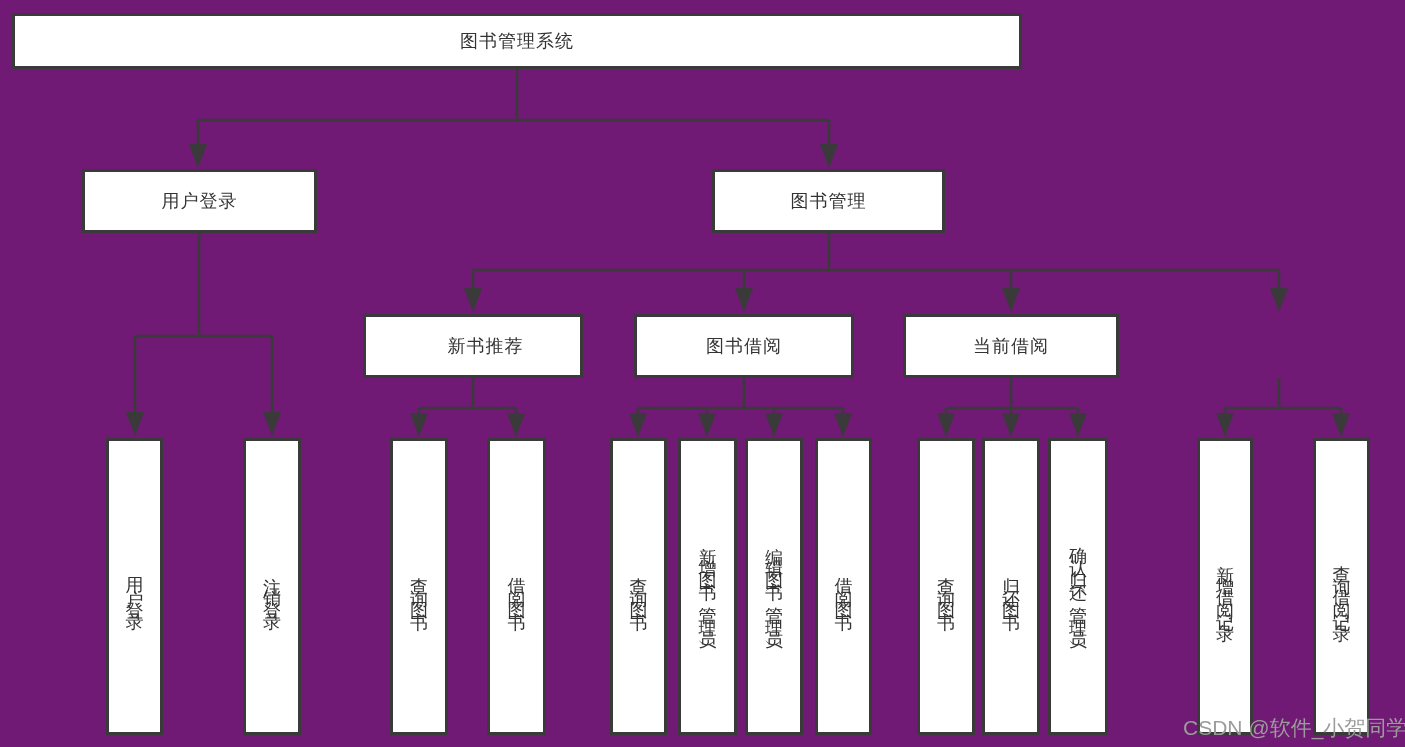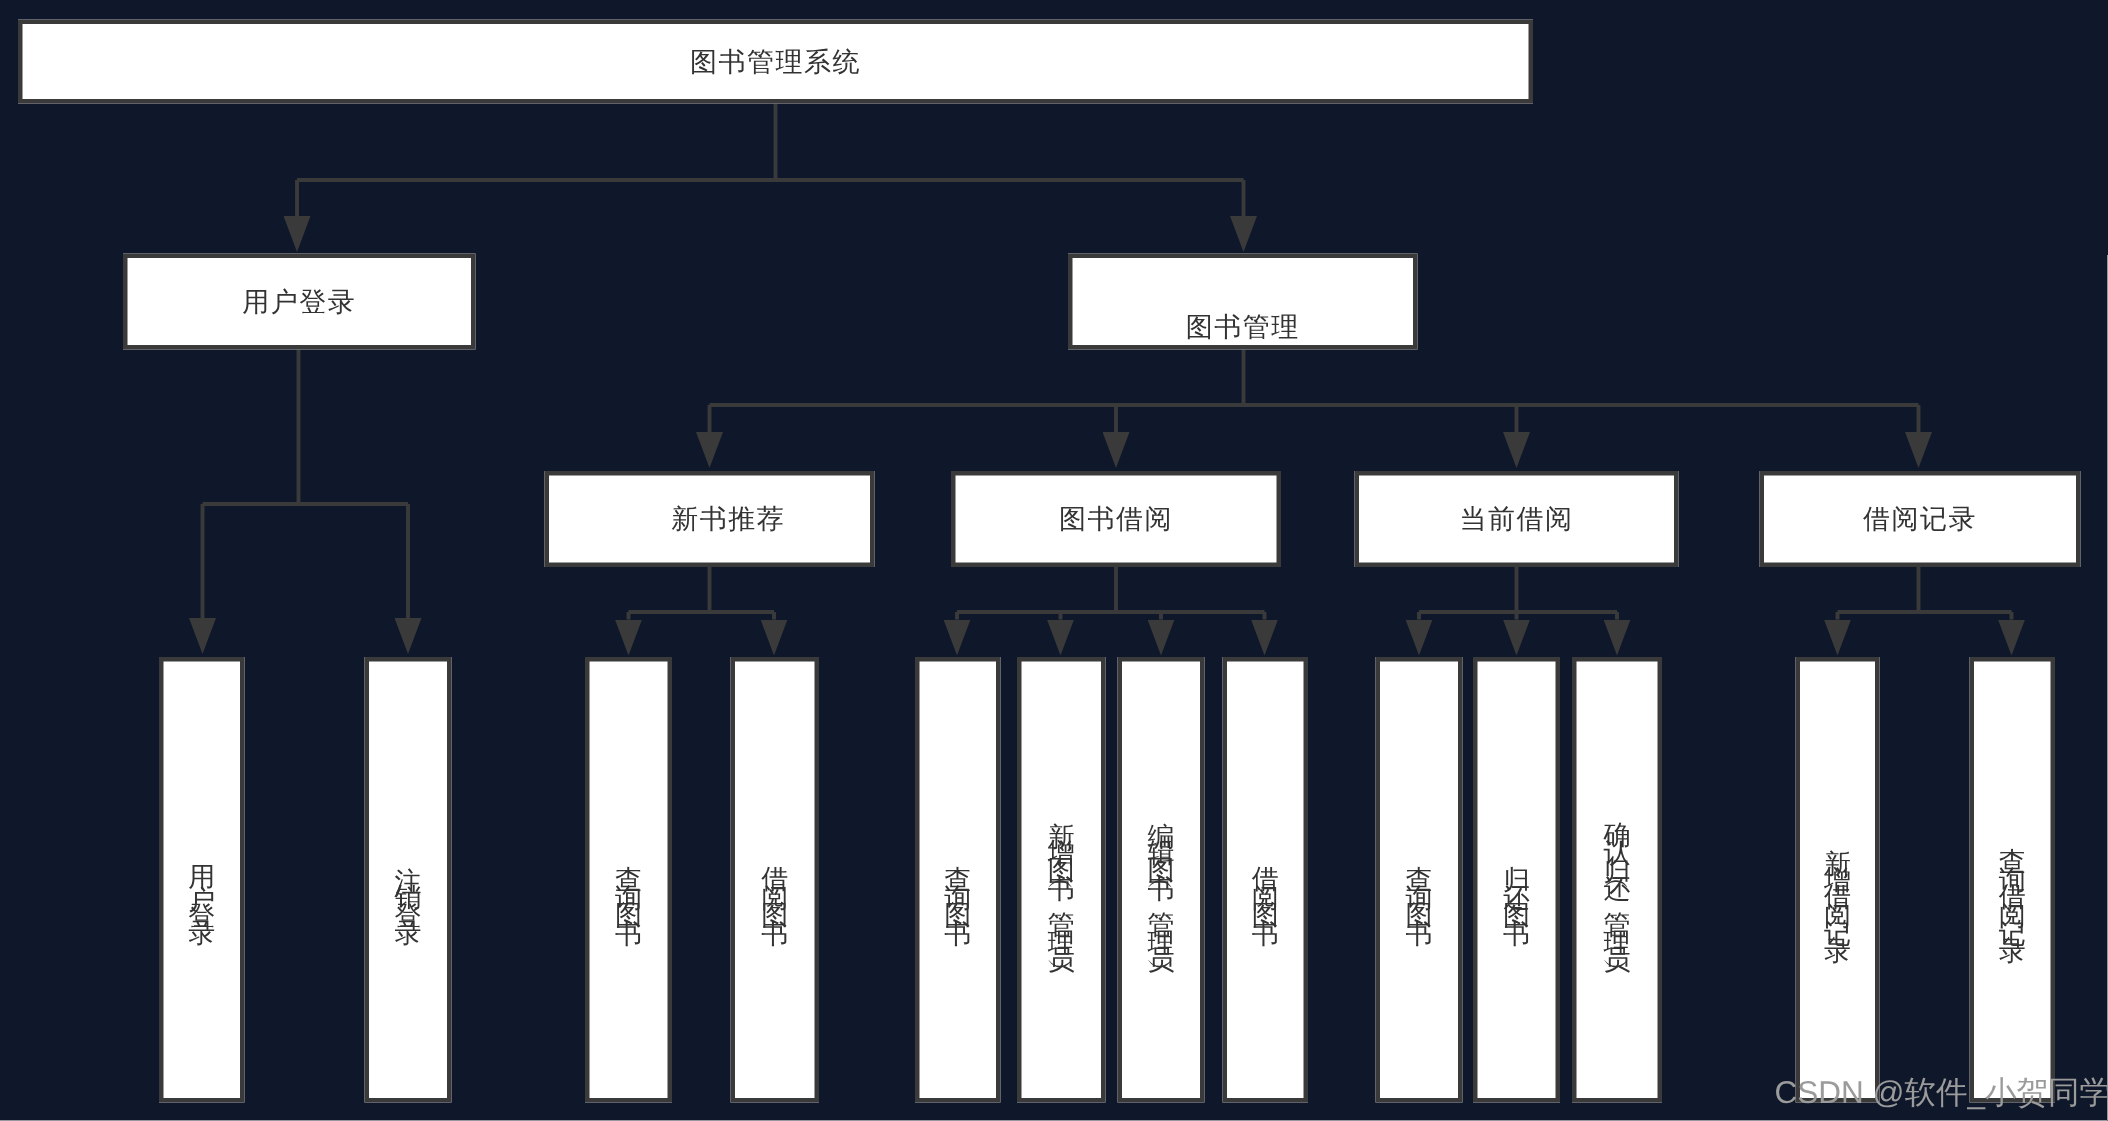--- a/index.html
+++ b/index.html
@@ -1,20 +1,20 @@
 <!DOCTYPE html>
 <html><head>
 <meta charset="utf-8">
 <style>
   html, body { margin: 0; padding: 0; background: #ffffff; }
   .stage {
     position: relative;
     width: 1405px;
     height: 747px;
-    background: #0f172a;
+    background: #701a75;
     font-family: "Liberation Sans", sans-serif;
     overflow: hidden;
   }
   .connectors {
     position: absolute;
     left: 0; top: 0;
     width: 1405px; height: 747px;
     pointer-events: none;
   }
   .box {
@@ -32,21 +32,21 @@
   }
   .box.vbox .vtext {
     writing-mode: vertical-lr;
     letter-spacing: 12px;
     line-height: 1;
     font-size: 18px;
   }
   
   .n-root   { left: 12px;   top: 13px;  width: 1010px; height: 56px; }
   .n-ul     { left: 82px;   top: 169px; width: 235px;  height: 64px; }
-  .n-bm     { left: 712px;  top: 169px; width: 233px;  height: 64px; align-items: flex-end; }
+  .n-bm     { left: 712px;  top: 169px; width: 233px;  height: 64px; }
   .n-nb     { left: 363px;  top: 314px; width: 220px;  height: 64px; padding-left: 25px; }
   .n-bb     { left: 634px;  top: 314px; width: 220px;  height: 64px; }
   .n-cb     { left: 903px;  top: 314px; width: 216px;  height: 64px; }
   .n-br     { left: 1173px; top: 314px; width: 214px;  height: 64px; }
   .leaf     { top: 438px; height: 297px; }
   .n-ul-a   { left: 106px;  width: 57px; }
   .n-ul-b   { left: 243px;  width: 58px; }
   .n-nb-a   { left: 390px;  width: 58px; }
   .n-nb-b   { left: 487px;  width: 59px; }
   .n-bb-a   { left: 610px;  width: 57px; }
@@ -151,23 +151,20 @@
 
   <div class="box n-nb">
     <span>新书推荐</span>
   </div>
   <div class="box n-bb">
     <span>图书借阅</span>
   </div>
   <div class="box n-cb">
     <span>当前借阅</span>
   </div>
-  <div class="box n-br">
-    <span>借阅记录</span>
-  </div>
 
   <div class="box vbox leaf n-ul-a">
     <span class="vtext">用户登录</span>
   </div>
   <div class="box vbox leaf n-ul-b">
     <span class="vtext">注销登录</span>
   </div>
 
   <div class="box vbox leaf n-nb-a">
     <span class="vtext">查询图书</span>

